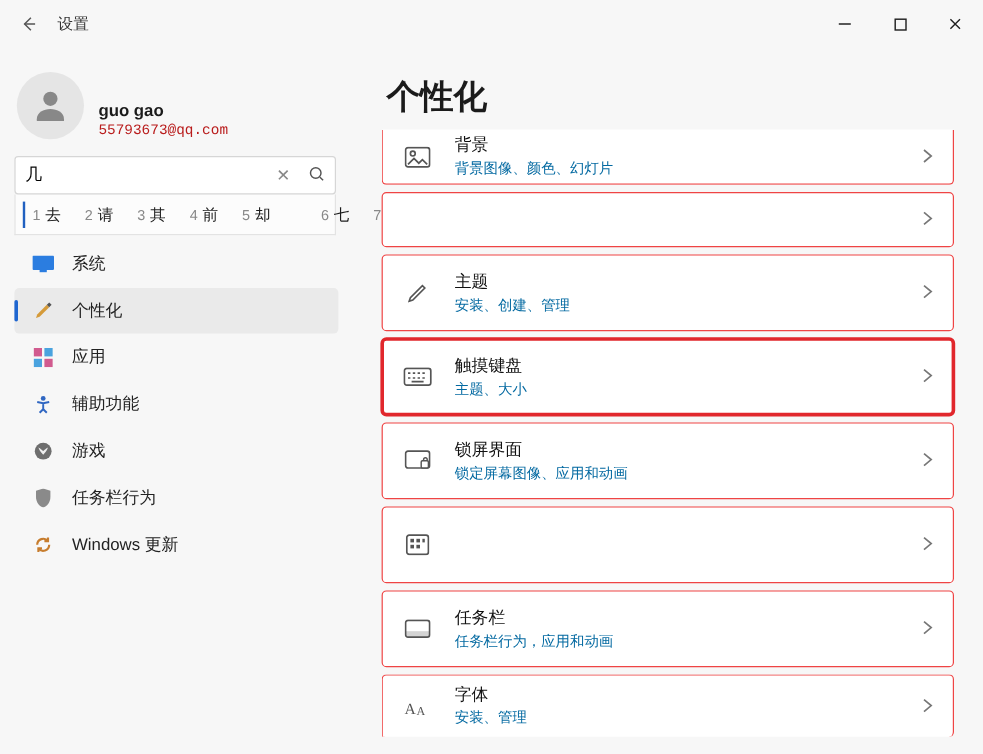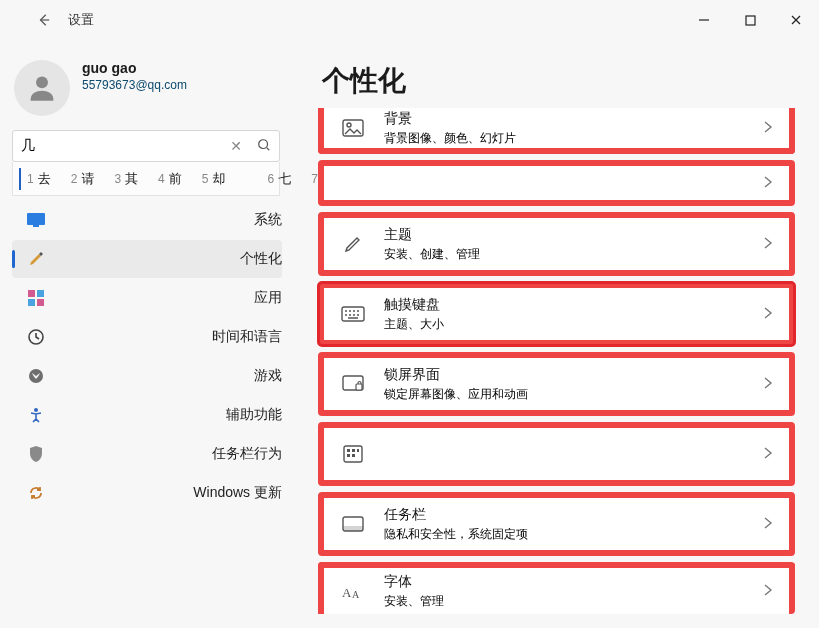--- a/index.html
+++ b/index.html
@@ -10,21 +10,21 @@
     font-size: 14px;
     color: #1b1b1b;
     background: #f7f7f7;
     overflow: hidden;
   }
   
   .title-bar {
     height: 40px;
     display: flex;
     align-items: center;
-    padding-left: 28px;
+    padding-left: 8px;
   }
   .back-btn {
     width: 32px; height: 32px;
     display:flex; align-items:center; justify-content:center;
     color:#555;
   }
   .app-title {
     margin-left: 8px;
     font-size: 13px;
     color:#333;
@@ -50,34 +50,34 @@
     flex-direction:column;
   }
   .right {
     flex:1;
     padding: 0 24px 0 18px;
     overflow:hidden;
   }
   
   .user {
     display:flex;
-    align-items:flex-start;
+    align-items:flex-end;
     padding: 20px 0 14px 0;
   }
   .avatar {
     width:56px; height:56px;
     border-radius:50%;
     background:#e5e5e5;
     display:flex; align-items:center; justify-content:center;
     margin-left:2px;
   }
   .avatar svg { width:34px; height:34px; fill:#888; }
   .user-text { margin-left:12px; }
   .user-name { font-size:14px; font-weight:600; }
-  .user-email { font-size:12px; color:#0c4a6e; margin-top:2px;}
+  .user-email { font-size:12px; color:#b91c1c; margin-top:2px;font-family:Liberation Mono, monospace;}
   
   .search-wrap {
     position:relative;
     width:268px;
     background:#fff;
     border:1px solid #d6d6d6;
     border-radius:3px;
     height:32px;
     display:flex;
     align-items:center;
@@ -135,21 +135,20 @@
   }
   .nav-item {
     height:38px;
     display:flex;
     align-items:center;
     padding-left:14px;
     border-radius:4px;
     margin-right:18px;
     margin-top:1px;
     position:relative;
-    justify-content:space-between;
   }
   .nav-item.selected {
     background:#eaeaea;
   }
   .nav-item.selected::before{
     content:"";
     position:absolute;
     left:0; top:10px; bottom:10px;
     width:3px;
     background:#1f66d0;
@@ -163,21 +162,21 @@
   .nav-label { font-size:14px; color:#222;}
   
   .page-title {
     font-size:28px;
     font-weight:600;
     margin: 22px 0 8px 4px;
   }
   .card-list { display:flex; flex-direction:column; gap:6px; }
   .card {
     background:#fff;
-    border:6px solid #ef4444;
+    border:1px solid #ef4444;
     border-radius:4px;
     display:flex;
     align-items:center;
     height:64px;
     padding:0 16px;
     position:relative;
   }
   .card.compact { height:46px; }
   .card.half-top { border-top:none; border-top-left-radius:0; border-top-right-radius:0; height:46px;}
   .card.half-bottom { border-bottom:none; border-bottom-left-radius:0; height:52px;}
@@ -187,21 +186,21 @@
   }
   .card-icn {
     width:26px; height:26px;
     display:flex;align-items:center;justify-content:center;
     color:#555;
     margin-right:18px;
     flex:0 0 26px;
   }
   .card-text { display:flex; flex-direction:column; }
   .card-title { font-size:14px; color:#111;}
-  .card-sub { font-size:12px; color:#000000; margin-top:2px;}
+  .card-sub { font-size:12px; color:#0369a1; margin-top:2px;}
   .chev {
     margin-left:auto;
     color:#777;
   }
 </style>
 </head>
 <body>
 
 <div class="title-bar">
   <div class="back-btn">
@@ -325,43 +324,34 @@
               <rect x="9" y="0" width="7" height="7" fill="#4aa3df"></rect>
               <rect x="0" y="9" width="7" height="7" fill="#4aa3df"></rect>
               <rect x="9" y="9" width="7" height="7" fill="#d15b8f"></rect>
             </svg>
         </span>
         <span class="nav-label">应用</span>
       </div>
       <div class="nav-item">
         <span class="nav-icn">
           <svg width="16" height="16" viewBox="0 0 16 16">
-              <circle cx="8" cy="8" r="7" fill="none" stroke="#444" stroke-width="1.6"></circle>
-              <path d="M8 4v4l3 2" fill="none" stroke="#444" stroke-width="1.6"></path>
-            </svg>
-        </span>
-        <span class="nav-label">时间和语言</span>
+              <circle cx="8" cy="3" r="2" fill="#3067c2"></circle>
+              <path d="M3 6l5 1 5-1M8 7v5m-3 3 3-3 3 3" fill="none" stroke="#3067c2" stroke-width="1.6"></path>
+            </svg>
+        </span>
+        <span class="nav-label">辅助功能</span>
       </div>
       <div class="nav-item">
         <span class="nav-icn">
           <svg width="16" height="16" viewBox="0 0 16 16">
               <circle cx="8" cy="8" r="7" fill="#6e6e6e"></circle>
               <path d="M4 5c2 1 4 3 4 3s2-2 4-3c-1 3-3 5-4 6-1-1-3-3-4-6z" fill="#eee"></path>
             </svg>
         </span>
         <span class="nav-label">游戏</span>
-      </div>
-      <div class="nav-item">
-        <span class="nav-icn">
-          <svg width="16" height="16" viewBox="0 0 16 16">
-              <circle cx="8" cy="3" r="2" fill="#3067c2"></circle>
-              <path d="M3 6l5 1 5-1M8 7v5m-3 3 3-3 3 3" fill="none" stroke="#3067c2" stroke-width="1.6"></path>
-            </svg>
-        </span>
-        <span class="nav-label">辅助功能</span>
       </div>
       <div class="nav-item">
         <span class="nav-icn">
           <svg width="14" height="16" viewBox="0 0 14 16">
               <path d="M7 0l6 2v5c0 5-3 8-6 9C4 15 1 12 1 7V2z" fill="#8a8a8a"></path>
             </svg>
         </span>
         <span class="nav-label">任务栏行为</span>
       </div>
       <div class="nav-item">
@@ -484,21 +474,21 @@
 
       <div class="card">
         <span class="card-icn">
           <svg width="22" height="16" viewBox="0 0 22 16">
               <rect x="1" y="1" width="20" height="14" rx="2" fill="none" stroke="#555" stroke-width="1.4"></rect>
               <rect x="1" y="10" width="20" height="5" fill="#555" opacity="0.25"></rect>
             </svg>
         </span>
         <div class="card-text">
           <span class="card-title">任务栏</span>
-          <span class="card-sub">隐私和安全性，系统固定项</span>
+          <span class="card-sub">任务栏行为，应用和动画</span>
         </div>
         <span class="chev">
           <svg width="10" height="12">
               <path d="M2 1l6 5-6 5" fill="none" stroke="#777" stroke-width="1.4"></path>
             </svg>
         </span>
       </div>
 
       <div class="card half-bottom">
         <span class="card-icn">

